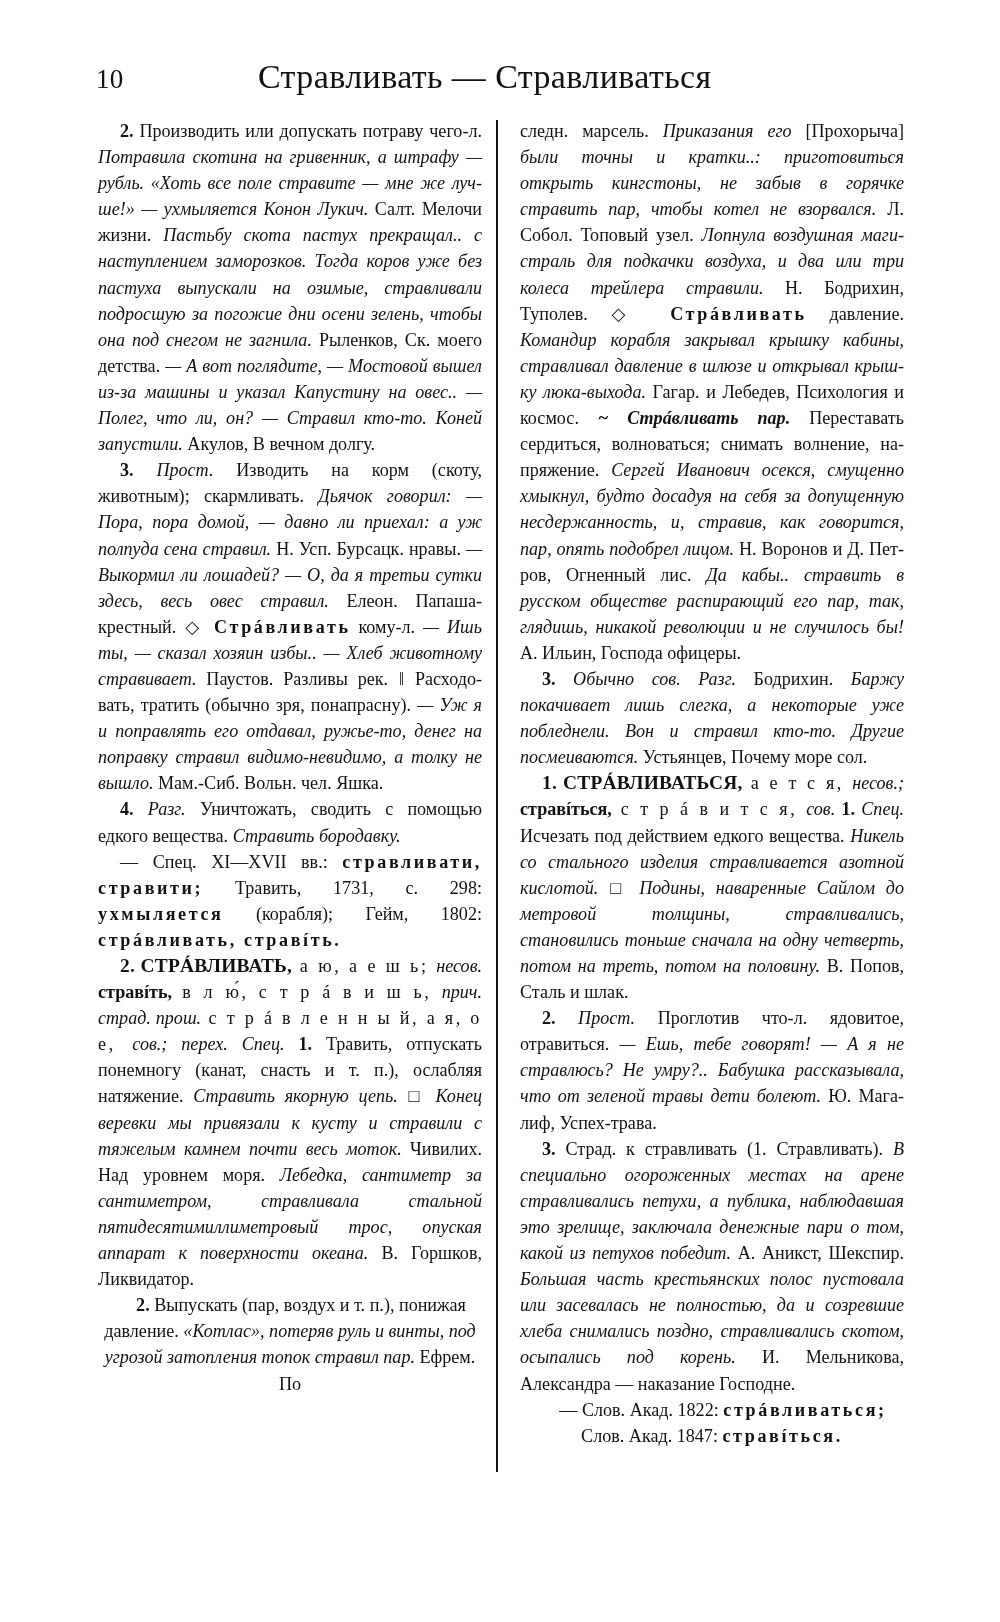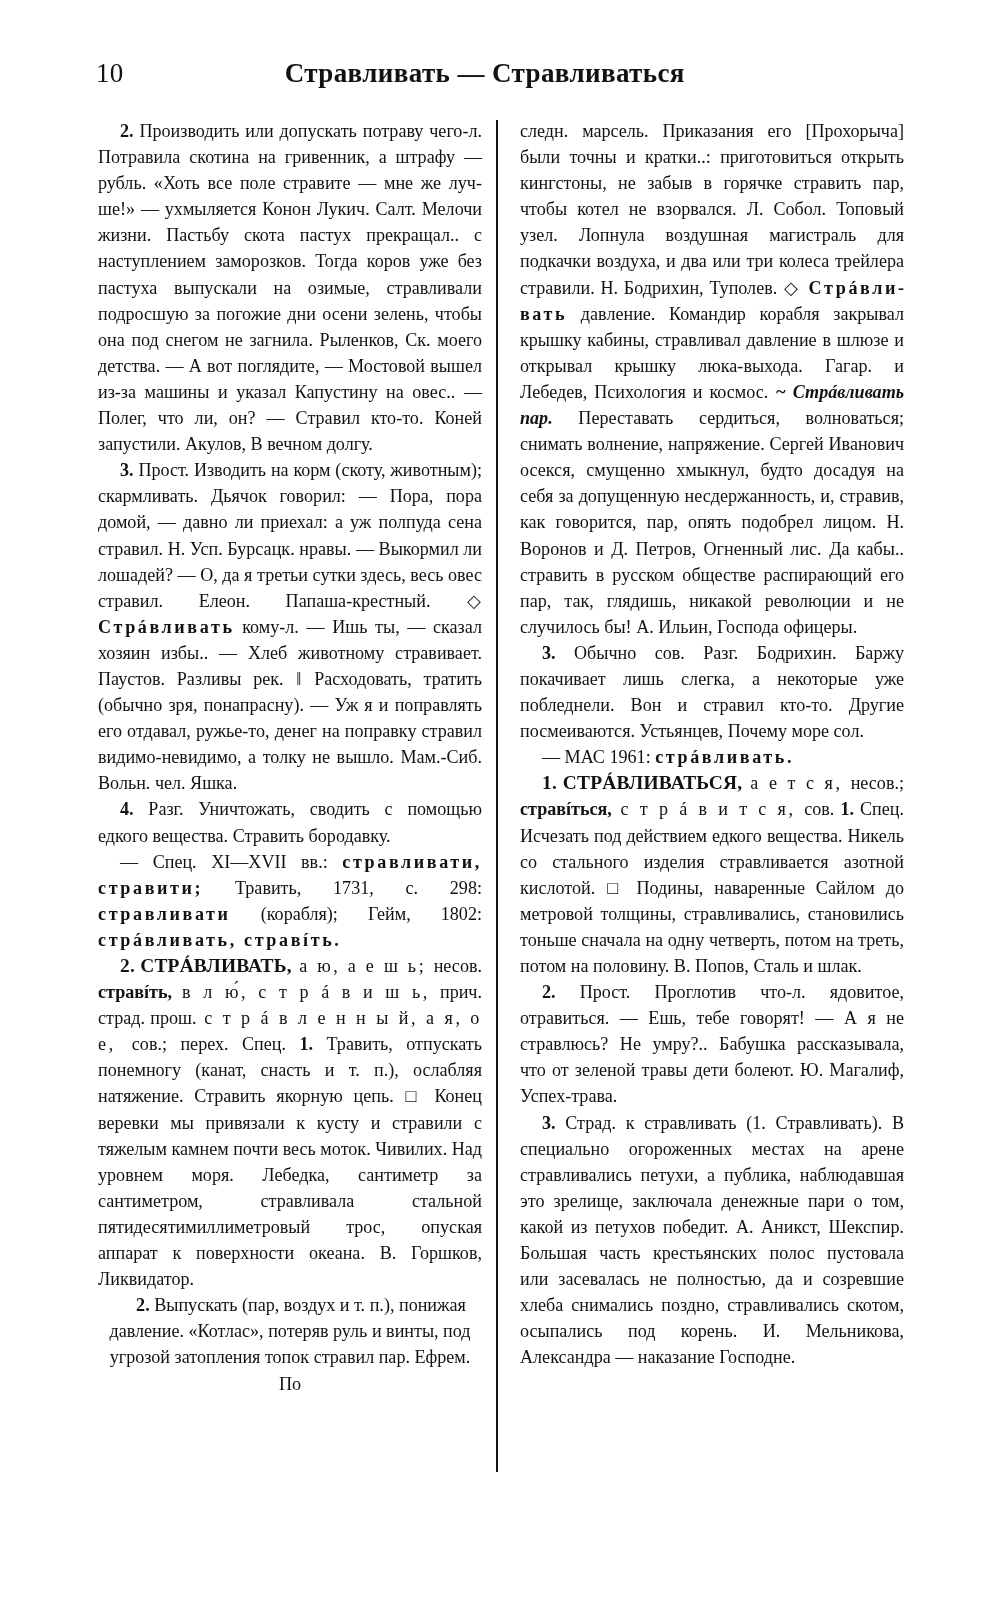--- a/index.html
+++ b/index.html
@@ -35,22 +35,22 @@
     align-items: baseline;
   }
   .folio {
     font-size: 27px;
     font-weight: 400;
     letter-spacing: .3px;
   }
   .runtitle {
     flex: 1;
     text-align: center;
-    font-size: 27px;
-    font-weight: bold;
+    font-size: 34px;
+    font-weight: normal;
     letter-spacing: .4px;
     padding-right: 58px;
   }
 
   
   .columns {
     position: absolute;
     top: 118px;
     left: 98px;
     width: 812px;
@@ -78,21 +78,21 @@
     height: 1352px;
   }
 
   .col p {
     margin: 0;
     text-indent: 0;
   }
   .col p.ind { text-indent: 22px; }
 
   
-  i, .it { }
+  i, .it { font-style: italic; }
   b, .bd { font-weight: bold; }
   .bi { font-weight: bold; font-style: italic; }
   .sp {            
     letter-spacing: 2.6px;
   }
   .sym {
     font-style: normal;
     font-weight: normal;
     padding: 0 1px;
   }
@@ -111,28 +111,28 @@
   <div class="runhead">
     <span class="folio">10</span>
     <span class="runtitle">Стравливать — Стравливаться</span>
   </div>
 
   <div class="columns">
     <div class="col col-left" id="col-left">
         <p class="ind"><span class="bd">2.</span><span> Производить или допускать по­траву чего-л. </span><span class="it">Потравила скотина на гривенник, а штрафу — рубль. «Хоть все поле стравите — мне же луч­ше!» — ухмыляется Конон Лукич.</span><span> Салт. Мелочи жизни. </span><span class="it">Пастьбу скота пастух прекращал.. с наступлением заморозков. Тогда коров уже без пас­туха выпускали на озимые, стравли­вали подросшую за погожие дни осени зелень, чтобы она под снегом не за­гнила.</span><span> Рыленков, Ск. моего детства. </span><span class="it">— А вот поглядите, — Мостовой вы­шел из-за машины и указал Капус­тину на овес.. — Полег, что ли, он? — Стравил кто-то. Коней запус­тили.</span><span> Акулов, В вечном долгу.</span></p>
         <p class="ind"><span class="bd">3.</span><span class="it"> Прост.</span><span> Изводить на корм (скоту, животным); скармливать. </span><span class="it">Дьячок го­ворил: — Пора, пора домой, — давно ли приехал: а уж полпуда сена стра­вил.</span><span> Н. Усп. Бурсацк. нравы. </span><span class="it">— Вы­кормил ли лошадей? — О, да я третьи сутки здесь, весь овес стравил.</span><span> Елеон. Папаша-крестный. </span><span class="sym">◇</span><span class="sp bd"> Стрáвливать</span><span> кому-л. </span><span class="it">— Ишь ты, — сказал хозяин избы.. — Хлеб животному стравива­ет.</span><span> Паустов. Разливы рек. </span><span class="sym">‖</span><span> Расходо­вать, тратить (обычно зря, понапрас­ну). </span><span class="it">— Уж я и поправлять его отда­вал, ружье-то, денег на поправку стравил видимо-невидимо, а толку не вышло.</span><span> Мам.-Сиб. Вольн. чел. Яшка.</span></p>
         <p class="ind"><span class="bd">4.</span><span class="it"> Разг.</span><span> Уничтожать, сводить с по­мощью едкого вещества. </span><span class="it">Стравить бородавку.</span></p>
-        <p class="ind"><span>— Спец. XI—XVII вв.: </span><span class="sp bd">стравливати, стравити;</span><span> Травить, 1731, с. 298: </span><span class="sp bd">стравливати</span><span> (корабля); Гейм, 1802: </span><span class="sp bd">стрáвливать, стравíть.</span></p>
+        <p class="ind"><span>— Спец. XI—XVII вв.: </span><span class="sp bd">стравливати, стравити;</span><span> Травить, 1731, с. 298: </span><span class="sp bd">ухмыляется</span><span> (корабля); Гейм, 1802: </span><span class="sp bd">стрáвливать, стравíть.</span></p>
         <p class="ind"><span class="hw">2. СТРÁВЛИВАТЬ,</span><span class="sp"> а ю, а е ш ь; </span><span class="it">не­сов.</span><span class="bd"> стравíть,</span><span class="sp"> в л ю́, с т р á в и ш ь, </span><span class="it">прич. страд. прош.</span><span class="sp"> с т р á в л е н н ы й, а я, о е, </span><span class="it">сов.; перех. Спец.</span><span class="bd"> 1.</span><span> Травить, отпус­кать понемногу (канат, снасть и т. п.), ослабляя натяжение. </span><span class="it">Стравить якор­ную цепь.</span><span class="sym"> □ </span><span class="it">Конец веревки мы привя­зали к кусту и стравили с тяжелым камнем почти весь моток.</span><span> Чивилих. Над уровнем моря. </span><span class="it">Лебедка, санти­метр за сантиметром, стравливала стальной пятидесятимиллиметро­вый трос, опуская аппарат к поверхно­сти океана.</span><span> В. Горшков, Ликвидатор.</span></p>
         <p class="ind lastline"><span class="bd">2.</span><span> Выпускать (пар, воздух и т. п.), понижая давление. </span><span class="it">«Котлас», поте­ряв руль и винты, под угрозой затоп­ления топок стравил пар.</span><span> Ефрем. По­</span></p>
       </div>
     <div class="rule"></div>
     <div class="col col-right" id="col-right">
         <p class=""><span>следн. марсель. </span><span class="it">Приказания его</span><span> [Про­хорыча] </span><span class="it">были точны и кратки..: при­готовиться открыть кингстоны, не забыв в горячке стравить пар, чтобы котел не взорвался.</span><span> Л. Собол. Топо­вый узел. </span><span class="it">Лопнула воздушная маги­страль для подкачки воздуха, и два или три колеса трейлера стравили.</span><span> Н. Бодрихин, Туполев. </span><span class="sym">◇</span><span class="sp bd"> Стрáвли­вать</span><span> давление. </span><span class="it">Командир корабля за­крывал крышку кабины, стравливал давление в шлюзе и открывал крыш­ку люка-выхода.</span><span> Гагар. и Лебедев, Психология и космос. </span><span class="bi">~ Стрáвливать пар.</span><span> Переставать сердиться, волноваться; снимать волнение, на­пряжение. </span><span class="it">Сергей Иванович осекся, смущенно хмыкнул, будто досадуя на себя за допущенную несдержанность, и, стравив, как говорится, пар, опять подобрел лицом.</span><span> Н. Воронов и Д. Пет­ров, Огненный лис. </span><span class="it">Да кабы.. стра­вить в русском обществе распира­ющий его пар, так, глядишь, никакой революции и не случилось бы!</span><span> А. Иль­ин, Господа офицеры.</span></p>
         <p class="ind"><span class="bd">3.</span><span class="it"> Обычно сов. Разг.</span><span> Бодрихин. </span><span class="it">Бар­жу покачивает лишь слегка, а неко­торые уже побледнели. Вон и стра­вил кто-то. Другие посмеиваются.</span><span> Устьянцев, Почему море сол.</span></p>
-        <p class="ind"><span>— МАС 1961: </span><span class="sp bd">стрáвливать.</span></p>
         <p class="ind"><span class="hw">1. СТРÁВЛИВАТЬСЯ,</span><span class="sp"> а е т с я, </span><span class="it">не­сов.;</span><span class="bd"> стравíться,</span><span class="sp"> с т р á в и т с я, </span><span class="it">сов.</span><span class="bd"> 1.</span><span class="it"> Спец.</span><span> Исчезать под действием едко­го вещества. </span><span class="it">Никель со стального из­делия стравливается азотной кисло­той.</span><span class="sym"> □ </span><span class="it">Подины, наваренные Сайлом до метровой толщины, стравлива­лись, становились тоньше сначала на одну четверть, потом на треть, по­том на половину.</span><span> В. Попов, Сталь и шлак.</span></p>
         <p class="ind"><span class="bd">2.</span><span class="it"> Прост.</span><span> Проглотив что-л. ядови­тое, отравиться. </span><span class="it">— Ешь, тебе гово­рят! — А я не стравлюсь? Не умру?.. Бабушка рассказывала, что от зеле­ной травы дети болеют.</span><span> Ю. Мага­лиф, Успех-трава.</span></p>
         <p class="ind"><span class="bd">3.</span><span> Страд. к стравливать (1. Страв­ливать). </span><span class="it">В специально огороженных местах на арене стравливались пе­тухи, а публика, наблюдавшая это зрелище, заключала денежные пари о том, какой из петухов победит.</span><span> А. Аникст, Шекспир. </span><span class="it">Большая часть крестьянских полос пустовала или засевалась не полностью, да и созрев­шие хлеба снимались поздно, страв­ливались скотом, осыпались под ко­рень.</span><span> И. Мельникова, Александра — наказание Господне.</span></p>
+        <p class="ind lastline"><span>— Слов. Акад. 1822: </span><span class="sp bd">стрáвливаться;</span><span> Слов. Акад. 1847: </span><span class="sp bd">стравíться.</span></p>
       </div>
   </div>
 
 </div>
 
 </body></html>

